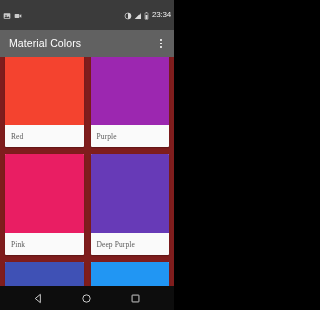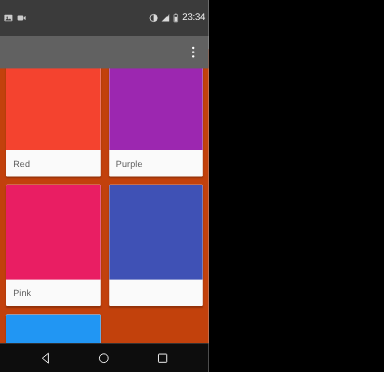--- a/index.html
+++ b/index.html
@@ -196,45 +196,50 @@
           <rect x="4" y="1" width="4" height="2" fill="#e8e8e8"></rect>
           <rect x="1.5" y="3" width="9" height="19" rx="1" fill="none" stroke="#e8e8e8" stroke-width="1.6"></rect>
           <rect x="3" y="9" width="6" height="12" fill="#e8e8e8"></rect>
         </svg>
       </span>
       <span class="clock">23:34</span>
     </div>
   </div>
 
   <div class="app-bar" style="background: rgb(97, 97, 97);">
+    <span class="app-title">Material Colors</span>
     <div class="overflow-menu">
       <i></i>
       <i></i>
       <i></i>
     </div>
   </div>
 
-  <div class="content" style="background-color: #c2410c;">
+  <div class="content" style="background-color: #7f1d1d; font-family: Liberation Serif, serif;">
     <div class="grid">
 
       <div class="card" style="background-color: rgb(250, 250, 250);">
         <div class="swatch" style="background:#f4432f"></div>
         <div class="card-label">Red</div>
       </div>
 
       <div class="card" style="background-color: rgb(250, 250, 250);">
         <div class="swatch" style="background:#9c27b0"></div>
         <div class="card-label">Purple</div>
       </div>
 
       <div class="card" style="background-color: rgb(250, 250, 250);">
         <div class="swatch" style="background:#e91e63"></div>
         <div class="card-label">Pink</div>
       </div>
 
+      <div class="card" style="background-color: rgb(250, 250, 250);">
+        <div class="swatch" style="background:#673ab7"></div>
+        <div class="card-label">Deep Purple</div>
+      </div>
 
       <div class="card" style="background-color: rgb(250, 250, 250);">
         <div class="swatch" style="background:#3f51b5"></div>
 
       </div>
 
       <div class="card" style="background-color: rgb(250, 250, 250);">
         <div class="swatch" style="background:#2196f3"></div>
 
       </div>

